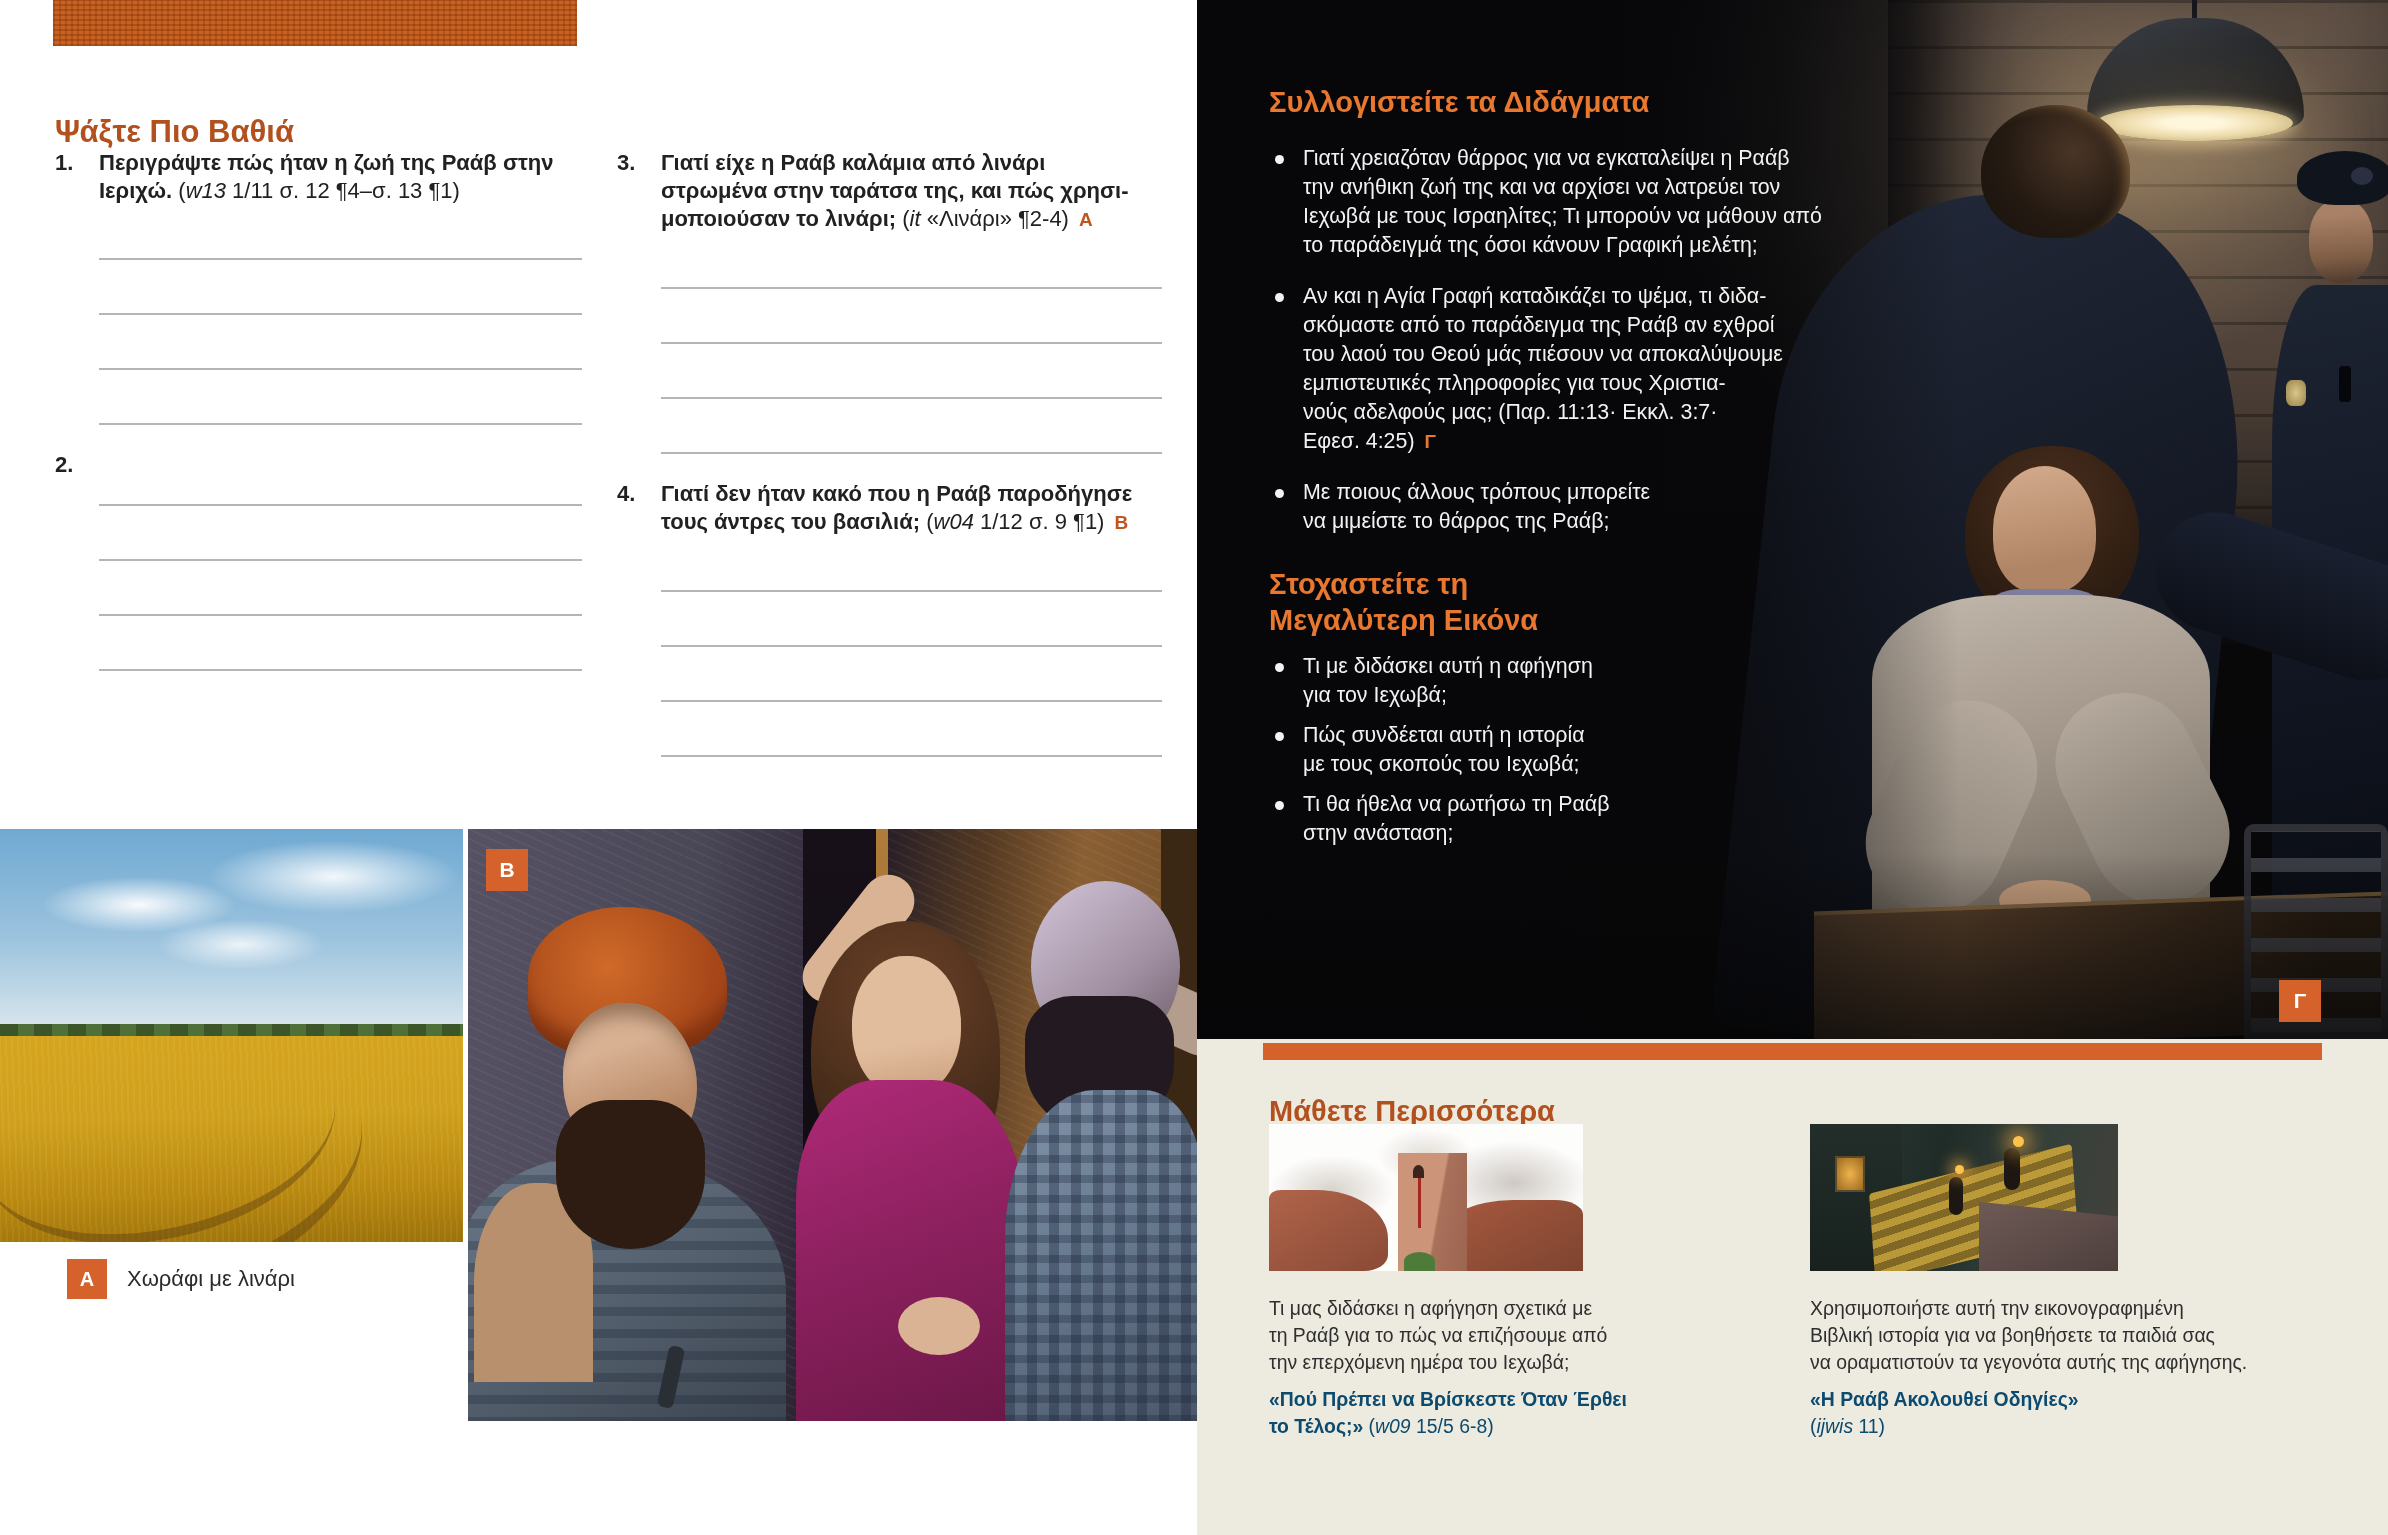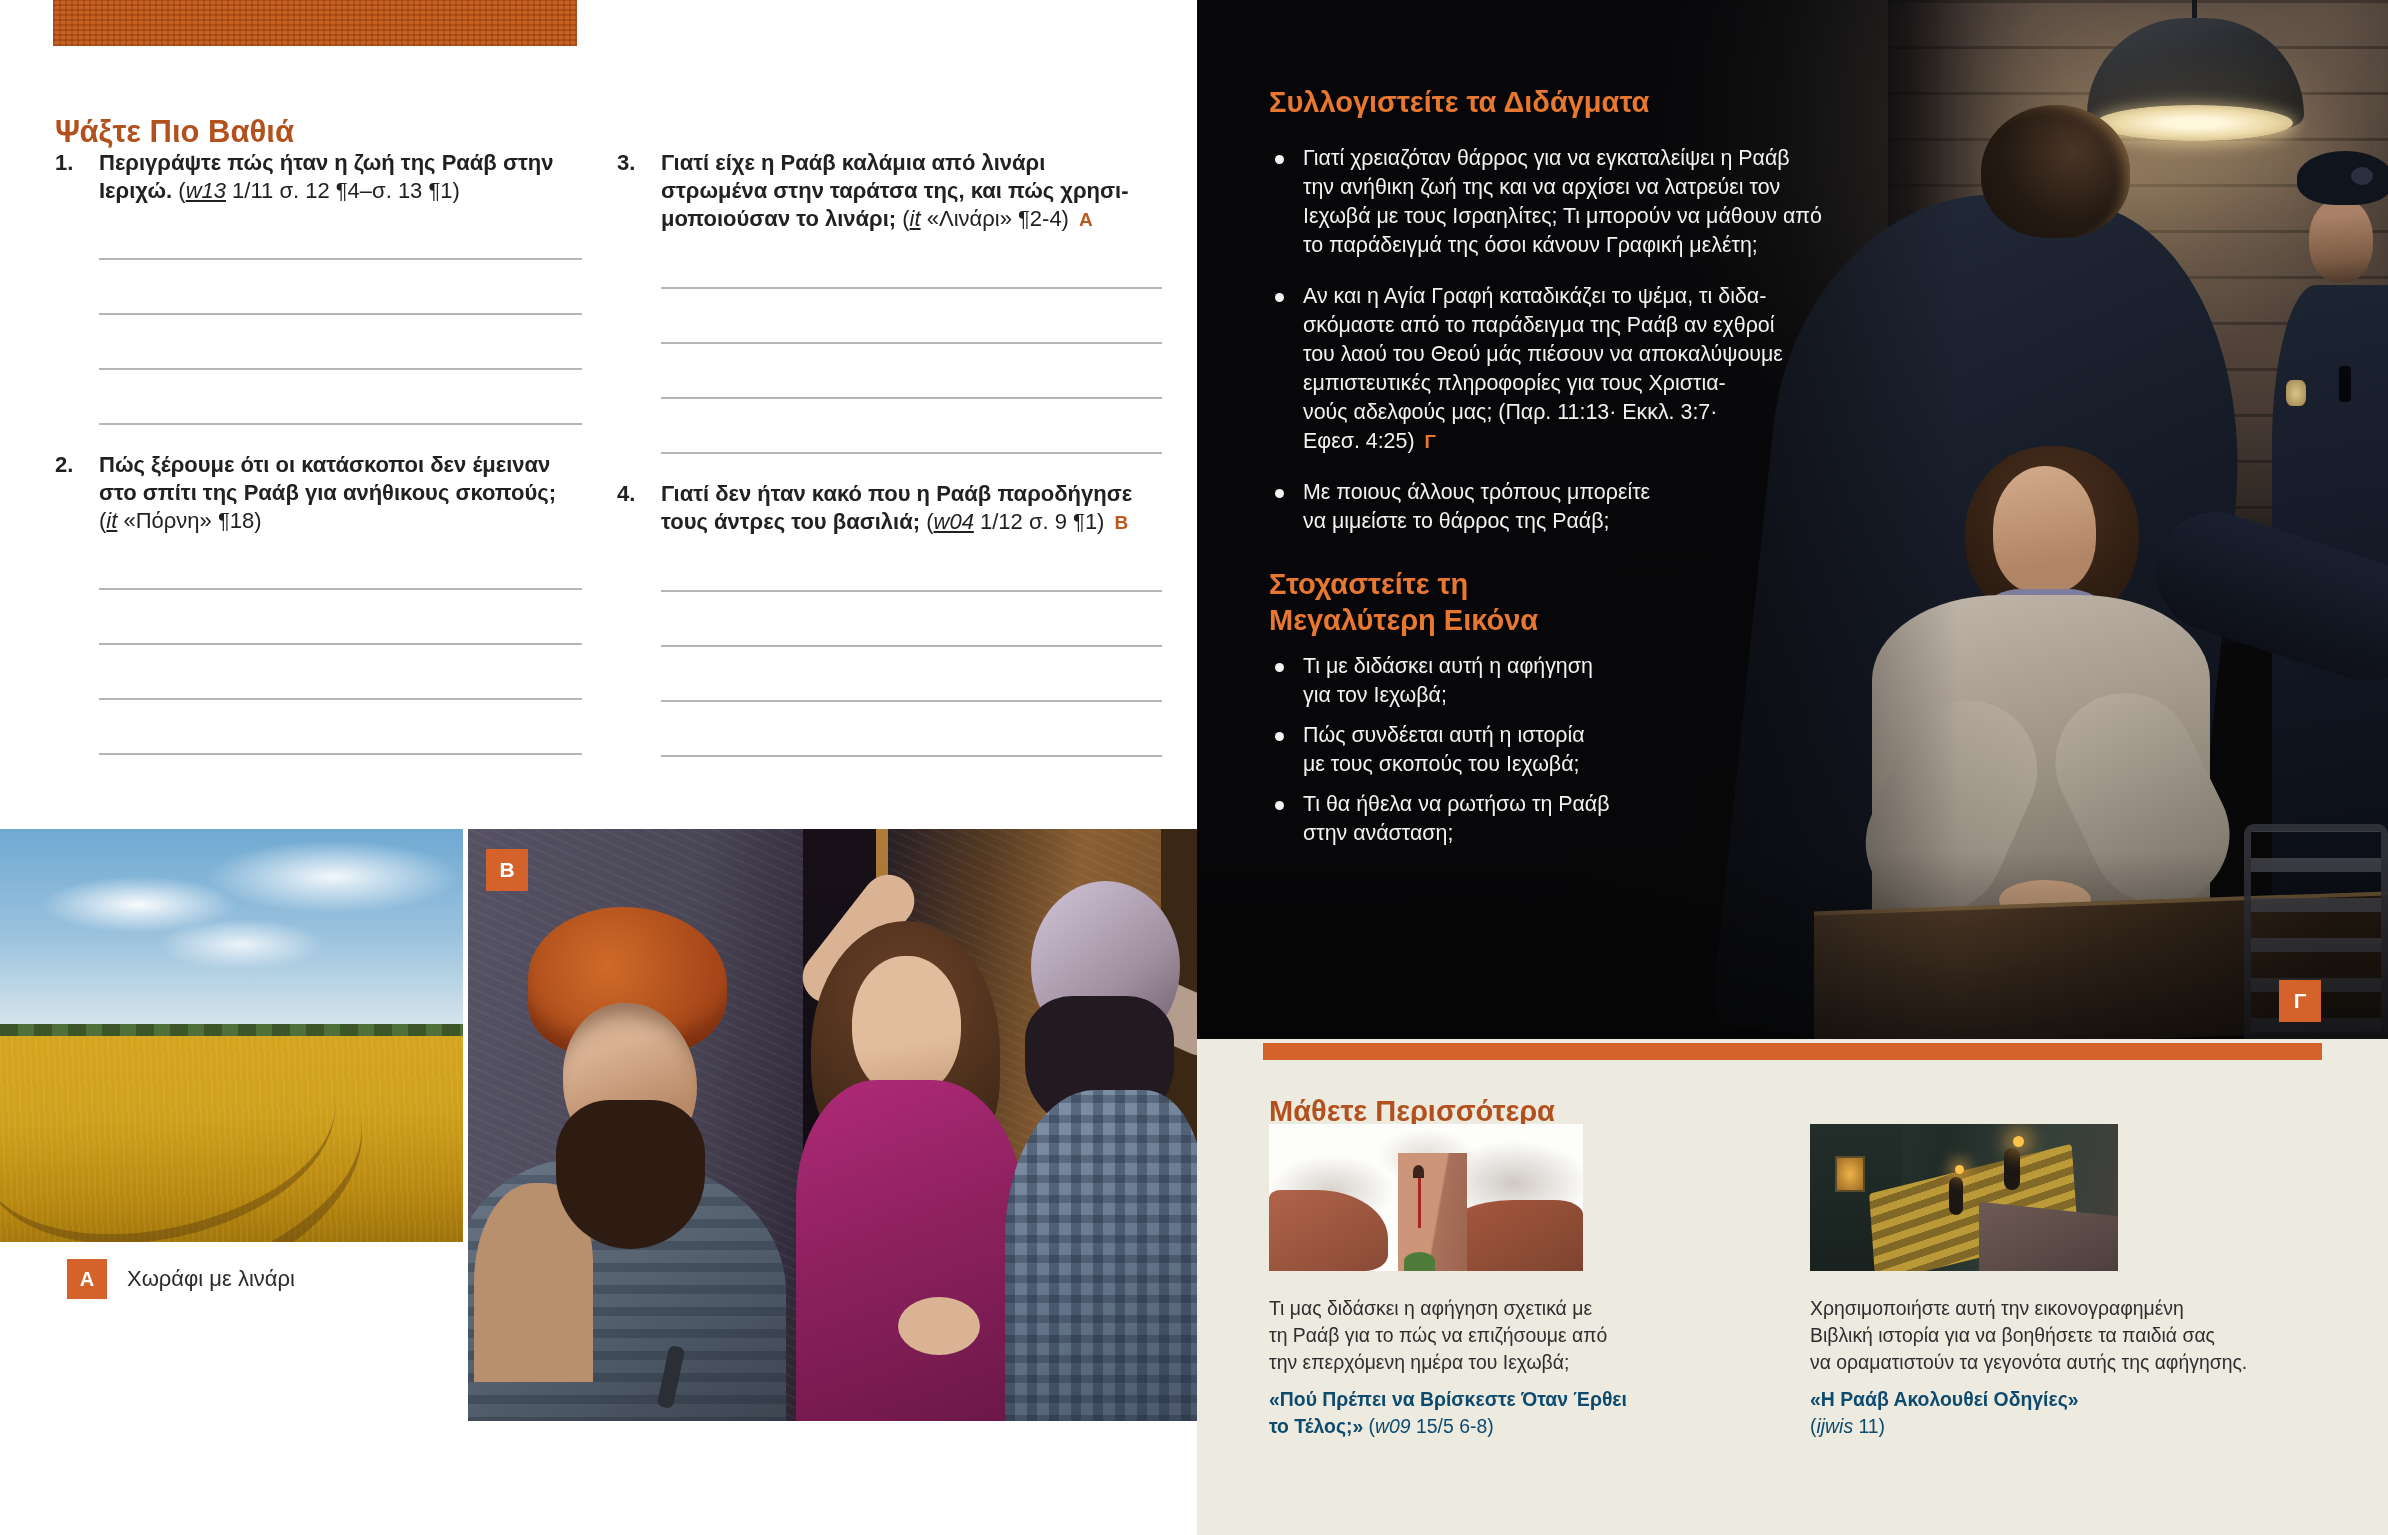--- a/index.html
+++ b/index.html
@@ -18,21 +18,21 @@
 
   .qcol{position:absolute;top:149px;}
   .qcol1{left:55px;width:527px;}
   .qcol2{left:617px;width:545px;}
   .q{display:flex;}
   .q + .q{margin-top:26px;}
   .q-num{flex:0 0 44px;font-weight:700;font-size:22px;line-height:28px;}
   .q-body{flex:1;}
   .q-text{margin:0;font-size:22px;line-height:28px;}
   .q-text b{font-weight:700;}
-  .q-text i{font-style:italic;text-decoration:underline;}
+  .q-text i{font-style:italic;}
   .marker{font-weight:700;color:#c0561f;font-size:19px;margin-left:10px;}
   .marker:empty{display:none;}
   .aline{height:0;border-top:2px solid #b5b5b5;margin-top:53px;}
 
   
   .fieldfig{position:absolute;left:0;top:829px;width:463px;height:413px;overflow:hidden;}
   .sky{position:absolute;left:0;top:0;right:0;height:199px;
     background:
       radial-gradient(139px 40px at 30% 38%, rgba(255,255,255,.95), rgba(255,255,255,0) 70%),
       radial-gradient(179px 52px at 72% 24%, rgba(255,255,255,.9), rgba(255,255,255,0) 70%),
@@ -233,23 +233,20 @@
             <div class="aline" data-name="answer-line"></div>
             <div class="aline" data-name="answer-line"></div>
             <div class="aline" data-name="answer-line"></div>
             <div class="aline" data-name="answer-line"></div>
           </div>
         </div>
       </div>
       <div class="q" data-name="question-item-2">
         <span class="q-num" data-name="question-number">2.</span>
         <div class="q-body">
-          <p class="q-text" data-name="question-text"><b class="ml">Πώς ξέρουμε ότι οι κατάσκοποι δεν έμειναν
-στο σπίτι της Ραάβ για ανήθικους σκοπούς;</b><span class="ml">
-(</span><i class="ml">it</i><span class="ml"> «Πόρνη» ¶18)</span></p>
           <div class="lines" data-name="answer-lines">
             <div class="aline" data-name="answer-line"></div>
             <div class="aline" data-name="answer-line"></div>
             <div class="aline" data-name="answer-line"></div>
             <div class="aline" data-name="answer-line"></div>
           </div>
         </div>
       </div>
     </div>
 

